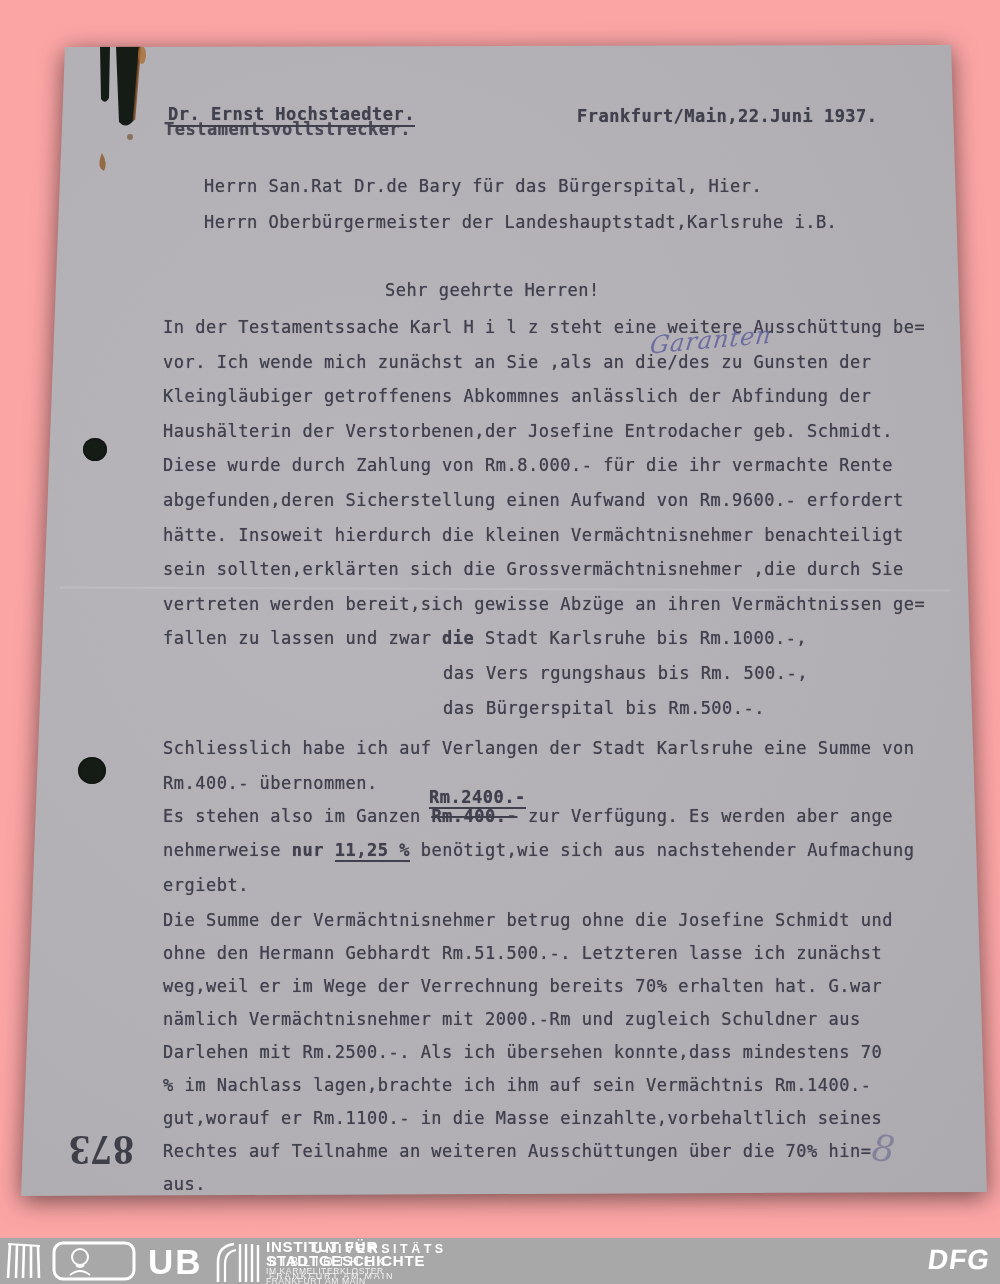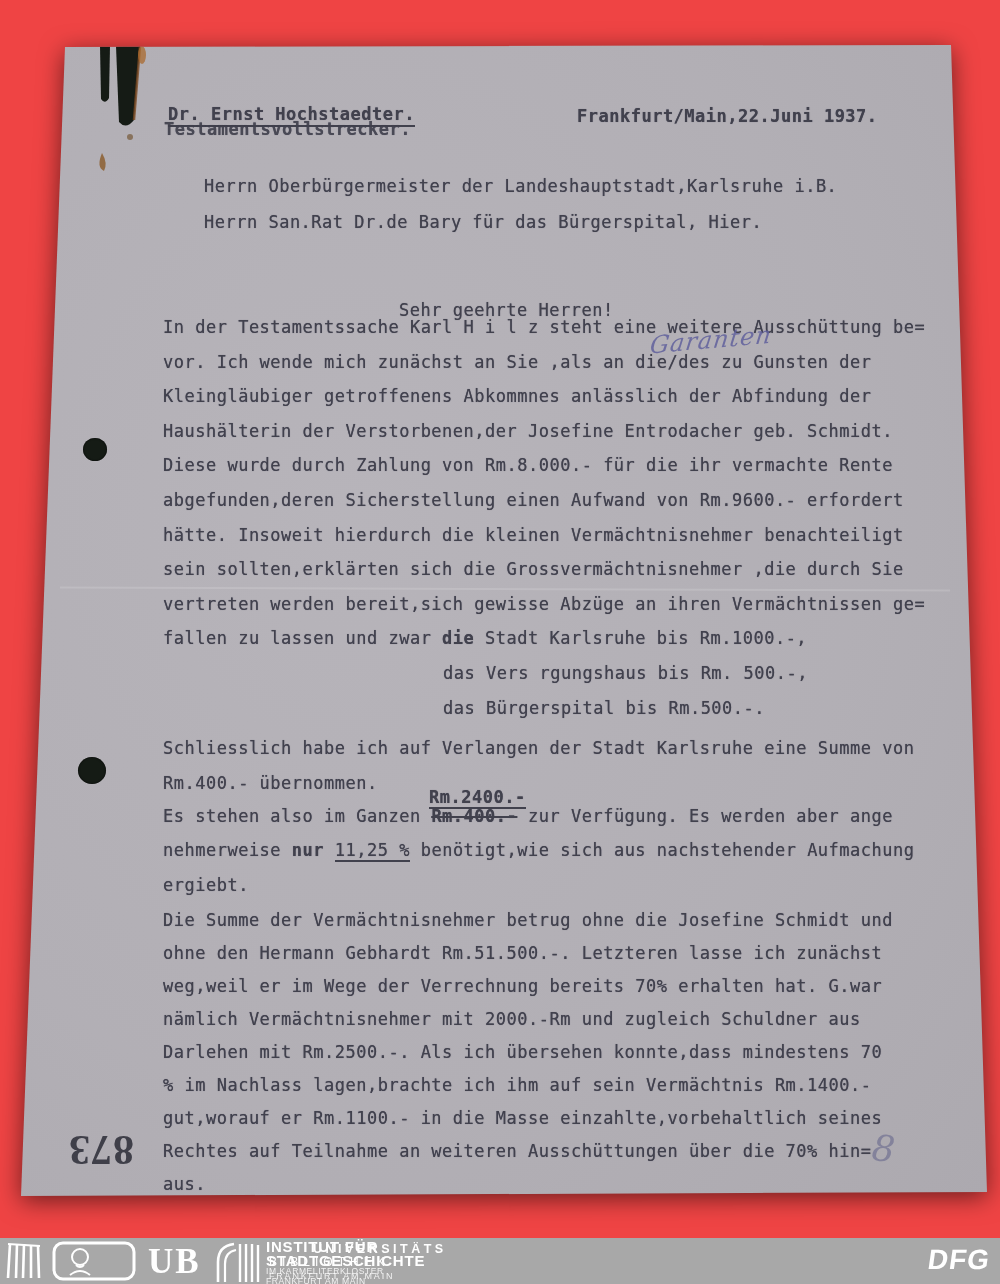--- a/index.html
+++ b/index.html
@@ -1,62 +1,62 @@
 <!DOCTYPE html>
 <html><head>
 <meta charset="utf-8">
 <style>
   html,body{margin:0;padding:0;background:#101510;}
   #stage{position:relative;width:1000px;height:1284px;overflow:hidden;
-         background:#ef4444;font-family:"DejaVu Sans Mono",monospace;}
+         background:#fca5a5;font-family:"DejaVu Sans Mono",monospace;}
   
   #paper-wrap{position:absolute;inset:0;filter:drop-shadow(0 5px 12px rgba(0,0,0,.55));}
   #paper{position:absolute;inset:0;
          clip-path:polygon(65px 47px,951px 45px,987px 1192px,21px 1196px);
          background:radial-gradient(ellipse at 35% 40%, #b7b4ba 0%, #b2afb5 55%, #abA8ae 100%);}
   .crease{position:absolute;left:60px;top:588px;width:890px;height:2px;
           background:rgba(255,255,255,.14);transform:rotate(.2deg);}
   .hole{position:absolute;border-radius:50%;background:#151b15;box-shadow:inset 0 0 2px #000;}
   #hole-top{left:83px;top:438px;width:24px;height:23px;}
   #hole-bottom{left:78px;top:757px;width:28px;height:27px;}
   .tear-fleck{position:absolute;background:#8a5a28;border-radius:60% 40% 60% 40%;}
   
   .tw{position:absolute;color:#41414d;font-size:17px;letter-spacing:.5px;
       white-space:pre;text-shadow:0 0 .7px rgba(55,55,75,.75);}
   #sender-1{left:168px;top:104px;font-weight:bold;border-bottom:2px solid #41414d;padding-bottom:1px;}
   #sender-2{left:164px;top:119px;font-weight:bold;opacity:.92;text-align:right;}
   #date-line{left:577px;top:106px;font-weight:bold;}
   #addr-line{left:575px;top:121px;font-weight:bold;}
   #recipients{left:204px;top:176px;}
   #recipients .rline{height:36.2px;}
-  #salutation{left:399px;top:280px;margin-top:20px;}
+  #salutation{left:385px;top:280px;}
   #body-lines{left:163px;top:317px;width:780px;}
   .bline{height:34.6px;white-space:pre;}
   .bline.indent{padding-left:280px;}
   .bline.gap{margin-top:6px;}
   .bline.tight{margin-top:-20.6px;height:19px;padding-left:266px;}
   .bline.short{height:33px;}
   .s-k{font-weight:bold;text-decoration:line-through;text-decoration-thickness:2px;}
-  .s-u{font-weight:normal;border-bottom:2px solid #41414d;}
+  .s-u{font-weight:bold;border-bottom:2px solid #41414d;}
   .s-b{font-weight:bold;}
   .s-uplain{border-bottom:2px solid #41414d;font-weight:bold;}
   
   .hand{position:absolute;font-family:"DejaVu Serif",serif;font-style:italic;}
   #hand-word{left:650px;top:326px;font-size:24px;color:rgba(96,96,156,.85);
              transform:rotate(-5deg) skewX(-12deg);letter-spacing:1px;}
   #hand-page{left:872px;top:1128px;font-size:36px;color:rgba(112,112,145,.7);
              transform:rotate(6deg);}
   #stamp-873{position:absolute;left:68px;top:1126px;font-family:"Liberation Serif",serif;
              font-weight:bold;font-size:42px;color:#3f3f49;transform:rotate(180deg);
              letter-spacing:1px;}
   
   #footer{position:absolute;left:0;top:1238px;width:1000px;height:46px;background:#a8a8a8;
           font-family:"Liberation Sans",sans-serif;color:#fff;}
   #footer svg{position:absolute;}
-  #ub-letters{position:absolute;left:148px;top:4px;font-family:Liberation Serif, serif;
+  #ub-letters{position:absolute;left:148px;top:4px;font-family:Liberation Sans, sans-serif;
               font-weight:bold;font-size:35px;letter-spacing:2px;}
   #ub-sep{position:absolute;left:257px;top:10px;width:2px;height:27px;background:#fff;}
   #ub-textblock{position:absolute;left:269px;top:5px;line-height:13px;}
   .ub-l1{font-size:12.5px;font-weight:bold;letter-spacing:3.5px;margin-left:44px;}
   .ub-l2{font-size:12px;font-weight:normal;letter-spacing:5px;}
   .ub-l3{font-size:9px;letter-spacing:1.8px;opacity:.85;margin-top:1px;}
   #isg-textblock{position:absolute;left:266px;top:2px;line-height:13.5px;}
   .isg-l1,.isg-l2{font-size:15px;font-weight:bold;letter-spacing:.8px;}
   .isg-l3,.isg-l4{font-size:8.5px;letter-spacing:.6px;opacity:.85;line-height:9.5px;}
   #footer-center{position:absolute;left:455px;top:10px;font-size:21px;color:#e3e3e3;}
@@ -70,21 +70,21 @@
 
   <div id="paper-wrap">
     <div id="paper">
 
       <div class="crease"></div>
 
       <div class="tw" id="sender-1">Dr. Ernst Hochstaedter.</div>
       <div class="tw" id="sender-2">Testamentsvollstrecker.</div>
       <div class="tw" id="date-line">Frankfurt/Main,22.Juni 1937.</div>
 
-      <div class="tw" id="recipients"><div class="rline">Herrn Oberbürgermeister der Landeshauptstadt,Karlsruhe i.B.</div><div class="rline">Herrn San.Rat Dr.de Bary für das Bürgerspital, Hier.</div></div>
+      <div class="tw" id="recipients"><div class="rline">Herrn San.Rat Dr.de Bary für das Bürgerspital, Hier.</div><div class="rline">Herrn Oberbürgermeister der Landeshauptstadt,Karlsruhe i.B.</div></div>
 
       <div class="tw" id="salutation">Sehr geehrte Herren!</div>
 
       <div class="tw" id="body-lines"><div class="bline"><span>In der Testamentssache Karl H i l z steht eine weitere Ausschüttung be=</span></div><div class="bline"><span>vor. Ich wende mich zunächst an Sie ,als an die/des zu Gunsten der</span></div><div class="bline"><span>Kleingläubiger getroffenens Abkommnes anlässlich der Abfindung der</span></div><div class="bline"><span>Haushälterin der Verstorbenen,der Josefine Entrodacher geb. Schmidt.</span></div><div class="bline"><span>Diese wurde durch Zahlung von Rm.8.000.- für die ihr vermachte Rente</span></div><div class="bline"><span>abgefunden,deren Sicherstellung einen Aufwand von Rm.9600.- erfordert</span></div><div class="bline"><span>hätte. Insoweit hierdurch die kleinen Vermächtnisnehmer benachteiligt</span></div><div class="bline"><span>sein sollten,erklärten sich die Grossvermächtnisnehmer ,die durch Sie</span></div><div class="bline"><span>vertreten werden bereit,sich gewisse Abzüge an ihren Vermächtnissen ge=</span></div><div class="bline"><span>fallen zu lassen und zwar </span><span class="s-b">die</span><span> Stadt Karlsruhe bis Rm.1000.-,</span></div><div class="bline indent"><span>das Vers rgungshaus bis Rm. 500.-,</span></div><div class="bline indent"><span>das Bürgerspital bis Rm.500.-.</span></div><div class="bline gap"><span>Schliesslich habe ich auf Verlangen der Stadt Karlsruhe eine Summe von</span></div><div class="bline"><span>Rm.400.- übernommen.</span></div><div class="bline tight"><span class="s-uplain">Rm.2400.-</span></div><div class="bline"><span>Es stehen also im Ganzen </span><span class="s-k">Rm.400.-</span><span> zur Verfügung. Es werden aber ange</span></div><div class="bline"><span>nehmerweise </span><span class="s-b">nur </span><span class="s-u">11,25 %</span><span> benötigt,wie sich aus nachstehender Aufmachung</span></div><div class="bline"><span>ergiebt.</span></div><div class="bline short"><span>Die Summe der Vermächtnisnehmer betrug ohne die Josefine Schmidt und</span></div><div class="bline short"><span>ohne den Hermann Gebhardt Rm.51.500.-. Letzteren lasse ich zunächst</span></div><div class="bline short"><span>weg,weil er im Wege der Verrechnung bereits 70% erhalten hat. G.war</span></div><div class="bline short"><span>nämlich Vermächtnisnehmer mit 2000.-Rm und zugleich Schuldner aus</span></div><div class="bline short"><span>Darlehen mit Rm.2500.-. Als ich übersehen konnte,dass mindestens 70</span></div><div class="bline short"><span>% im Nachlass lagen,brachte ich ihm auf sein Vermächtnis Rm.1400.-</span></div><div class="bline short"><span>gut,worauf er Rm.1100.- in die Masse einzahlte,vorbehaltlich seines</span></div><div class="bline short"><span>Rechtes auf Teilnahme an weiteren Ausschüttungen über die 70% hin=</span></div><div class="bline short"><span>aus.</span></div></div>
 
       <div class="hand" id="hand-word">Garanten</div>
 
       <div id="stamp-873">873</div>
       <div class="hand" id="hand-page">8</div>
 

